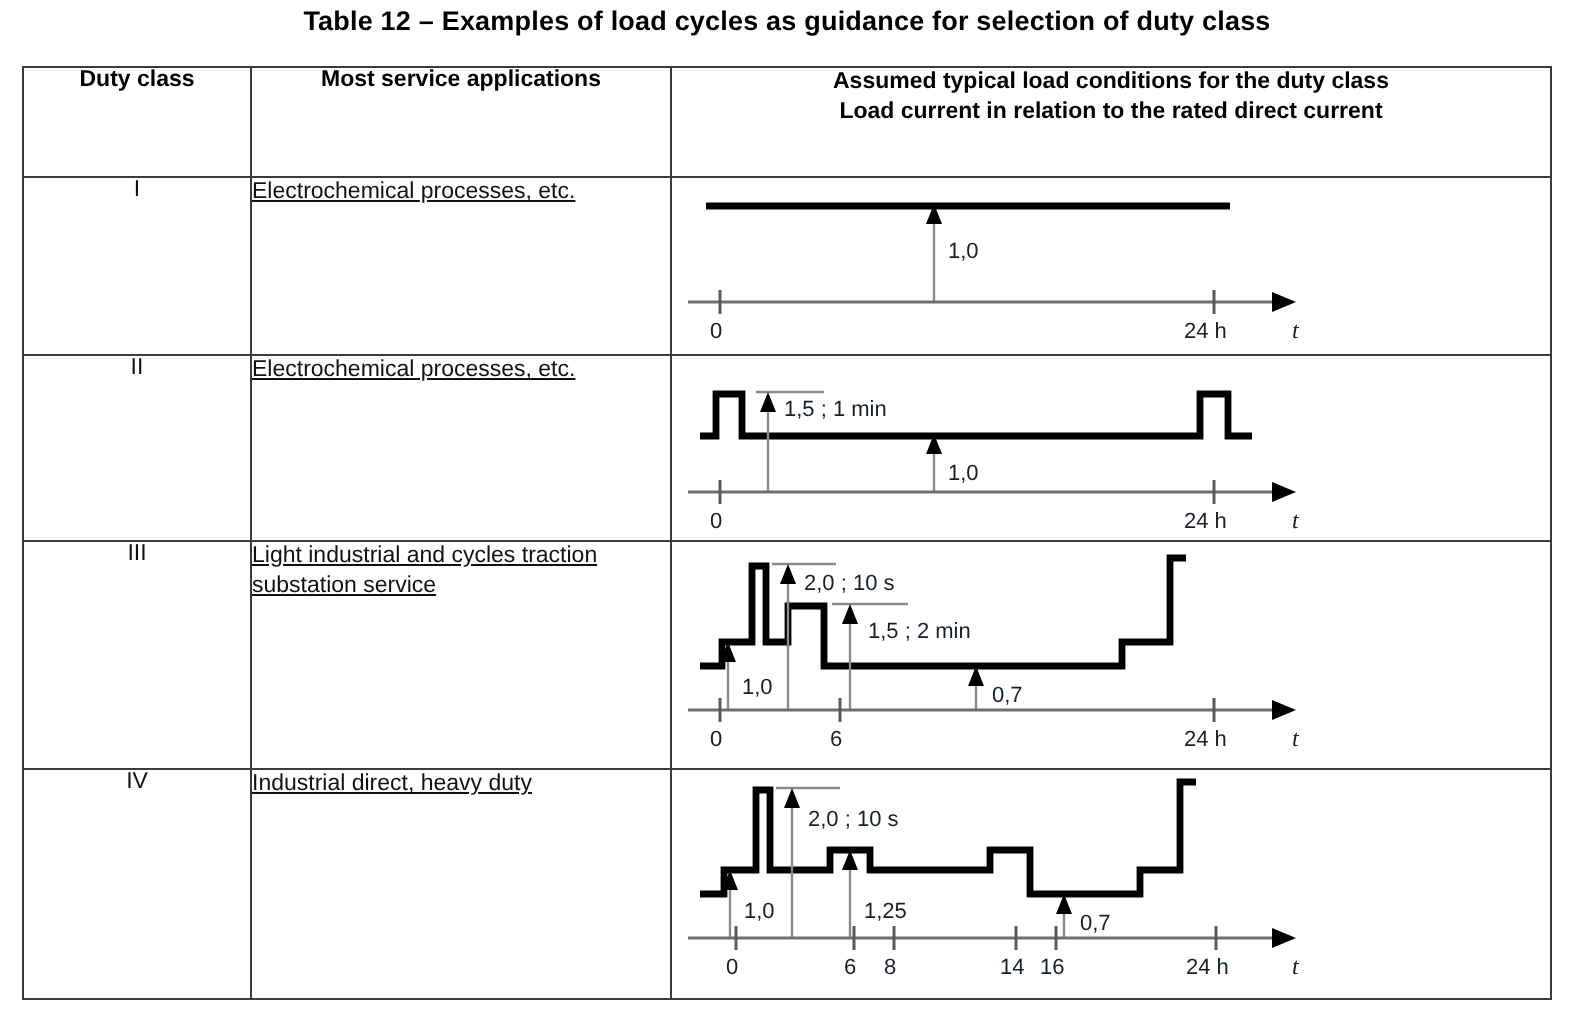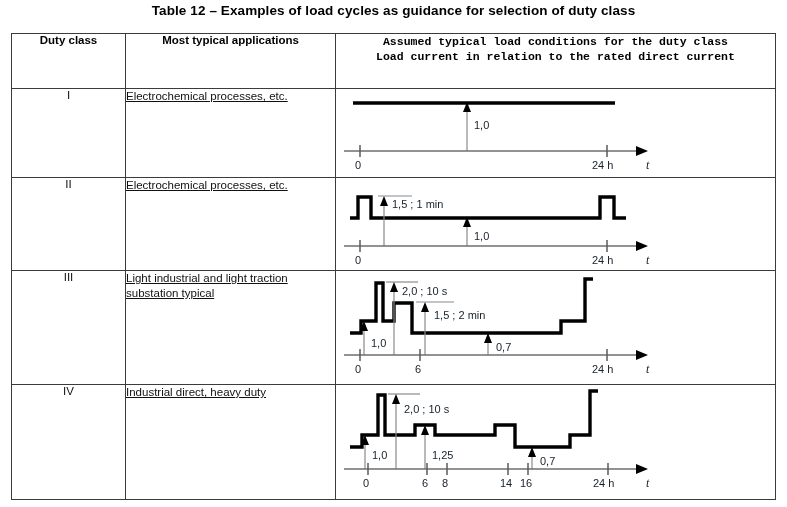--- a/index.html
+++ b/index.html
@@ -53,21 +53,20 @@
     font-weight: bold;
     font-size: 11.5px;
     color: #000;
     padding-top: 11px;
   }
   .hdr-row td { height: 54px; }
   .hdr-sub {
     line-height: 15px;
     padding-left: 6px;
     padding-right: 6px;
-    font-family: Liberation Mono, monospace;
   }
 
   .class-cell {
     text-align: center;
     font-size: 11.5px;
     color: #111;
     padding-top: 11px;
   }
   .app-cell {
     font-size: 11.5px;
@@ -109,21 +108,21 @@
   <table class="tbl">
     <colgroup>
       <col class="c1">
         <col class="c2">
         <col class="c3">
     </colgroup>
     <tbody>
 
       <tr class="hdr-row">
         <td class="hdr-cell">Duty class</td>
-        <td class="hdr-cell">Most typical applications</td>
+        <td class="hdr-cell">Most service applications</td>
         <td class="hdr-cell">
           <div class="hdr-sub">Assumed typical load conditions for the duty class</div>
           <div class="hdr-sub">Load current in relation to the rated direct current</div>
         </td>
       </tr>
 
       <tr class="r1">
         <td class="class-cell">I</td>
         <td class="app-cell">Electrochemical processes, etc.</td>
         <td class="chart-cell">
@@ -169,21 +168,21 @@
             <line class="tick" x1="271" y1="62" x2="271" y2="74"></line>
             <text class="lbl" x="19" y="86">0</text>
             <text class="lbl" x="256" y="86">24 h</text>
             <text class="lbl-t" x="310" y="86">t</text>
           </svg>
         </td>
       </tr>
 
       <tr class="r3">
         <td class="class-cell">III</td>
-        <td class="app-cell">Light industrial and light traction substation typical</td>
+        <td class="app-cell">Light industrial and cycles traction substation service</td>
         <td class="chart-cell">
           <svg width="438" height="111" viewBox="0 0 438 111">
 
             <path class="wave" d="M 14 62 L 25 62 L 25 50 L 40 50 L 40 12 L 47 12 L 47 50 L 58 50 L 58 32 L 76 32
                      L 76 62 L 225 62 L 225 50 L 249 50 L 249 8 L 257 8"></path>
 
             <line class="lead" x1="50" y1="11" x2="82" y2="11"></line>
             <line class="arrowline" x1="58" y1="84" x2="58" y2="19"></line>
             <polygon class="arrowhead" points="58,11 54,21 62,21"></polygon>
             <text class="val" x="66" y="24">2,0 ;  10 s</text>

